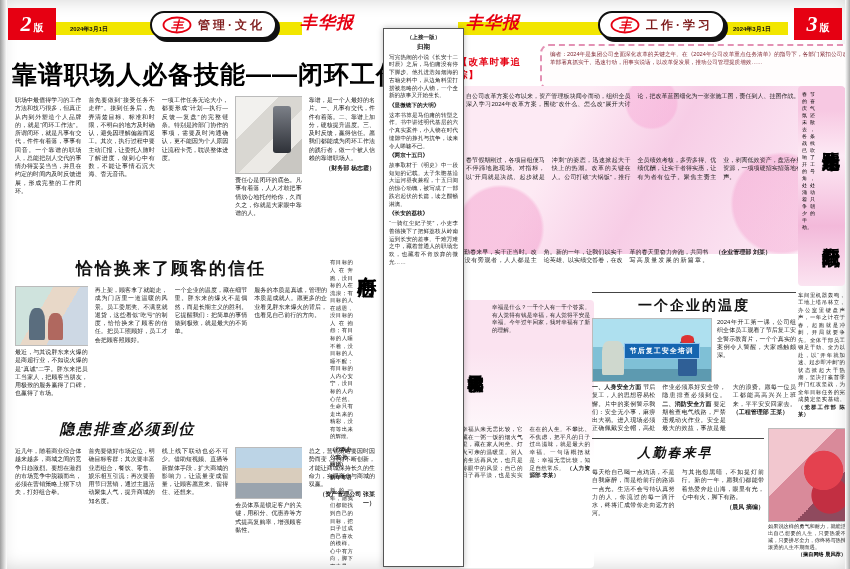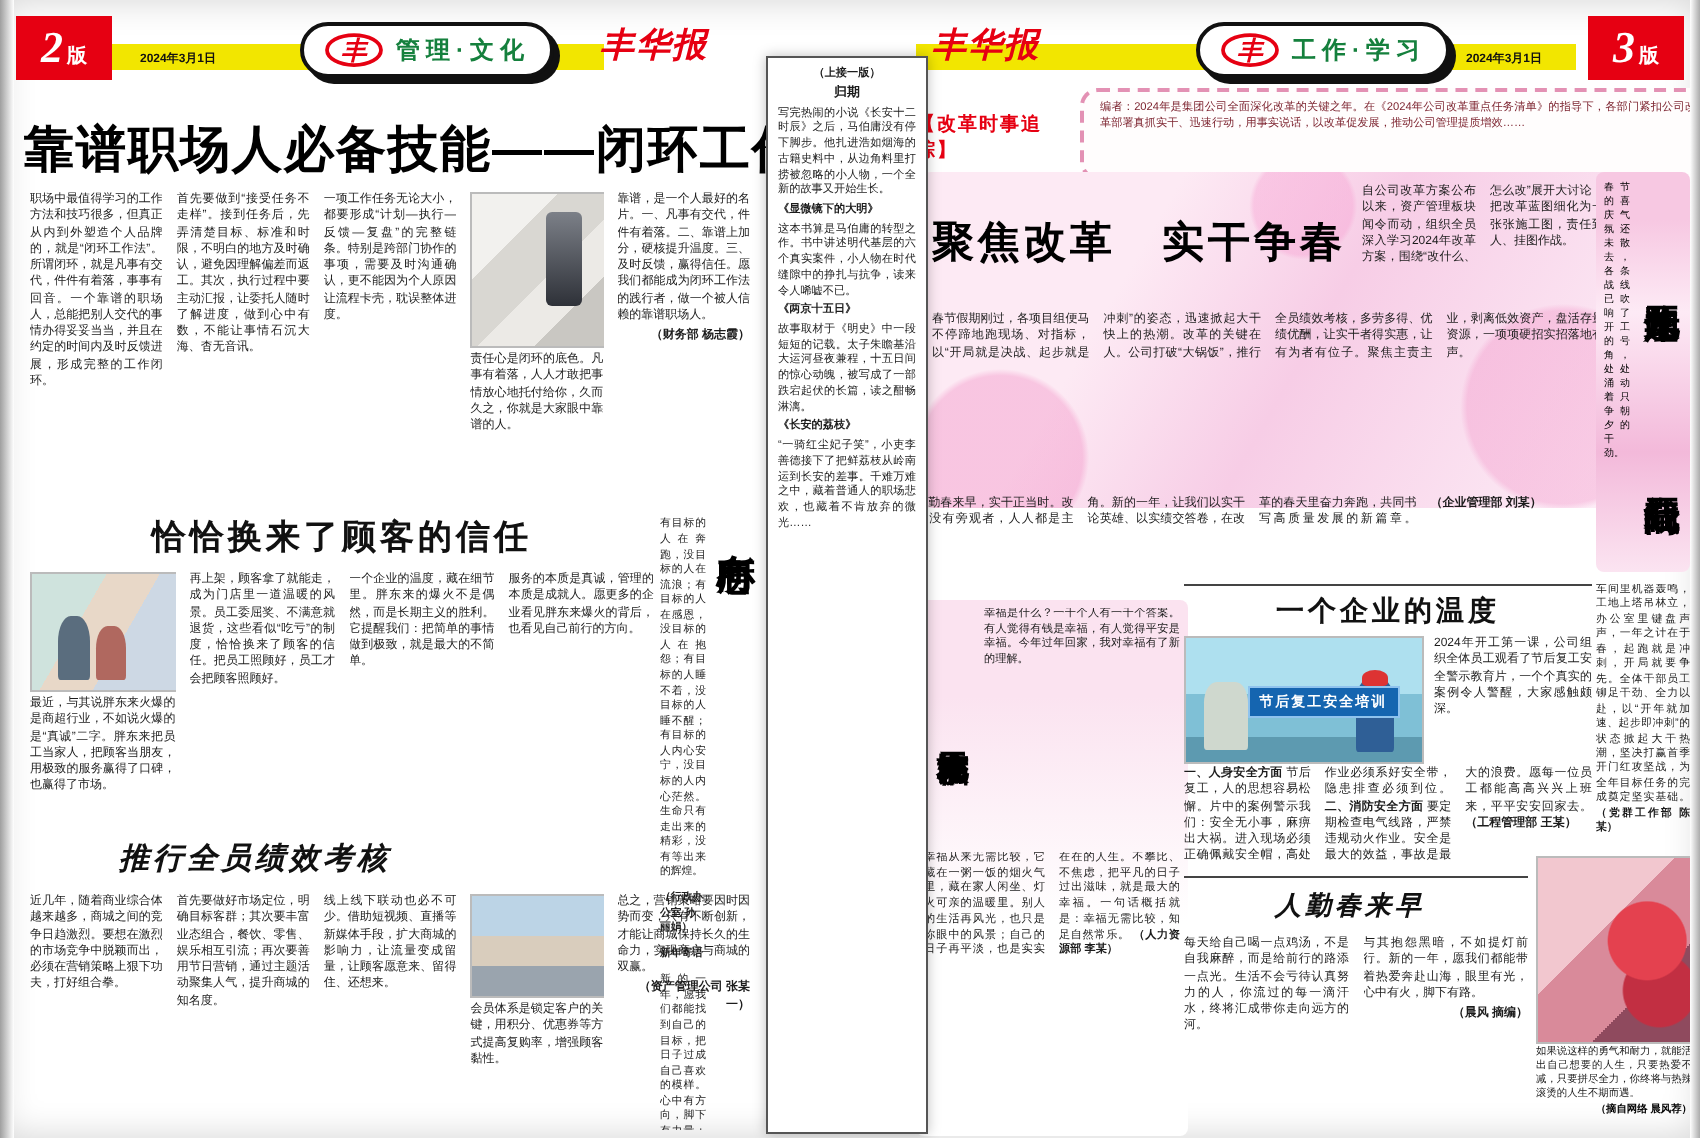--- a/index.html
+++ b/index.html
@@ -12,21 +12,21 @@
   .abs{position:absolute;}
   
   .pagebox{width:48px;height:32px;background:#e60012;color:#fff;display:flex;align-items:center;justify-content:center;
           font-family:"Liberation Serif",serif;font-weight:bold;z-index:4;}
   .pagebox .num{font-size:22px;font-style:italic;}
   .pagebox .word{font-size:10px;margin-left:2px;margin-top:8px;}
   .ybar{height:13px;background:#f2e600;z-index:1;}
   .dateline{font-size:6px;font-weight:bold;color:#111;z-index:3;}
   .capsule{height:24px;background:#fff;border:2px solid #111;border-radius:14px;display:flex;align-items:center;
           padding:0 10px;box-shadow:3px 3px 0 #111;z-index:3;}
-  .capsule .sec{color:#15803d;font-size:12px;font-weight:bold;letter-spacing:3px;margin-left:6px;}
+  .capsule .sec{color:#7f1d1d;font-size:12px;font-weight:bold;letter-spacing:3px;margin-left:6px;}
   .brand{color:#e60012;font-family:"Liberation Serif",serif;font-weight:bold;font-style:italic;font-size:17px;
           letter-spacing:1px;z-index:3;}
   
   .cols{display:flex;gap:7px;overflow:hidden;}
   .col{flex:1;overflow:hidden;}
   .bodytxt,.col{font-size:6px;line-height:1.38;color:#1c1c1c;text-align:justify;}
   .bodytxt p,.col p{margin:0 0 2px 0;}
   .sub{font-weight:bold;}
   .byline{font-weight:bold;text-align:right;margin-top:2px;}
   .h-main{font-size:25px;font-weight:bold;text-align:center;letter-spacing:1px;color:#000;
@@ -154,21 +154,21 @@
       <p class="sub">新年寄语</p>
       <p>新的一年，愿我们都能找到自己的目标，把日子过成自己喜欢的模样。心中有方向，脚下有力量；心有所向，何惧路远。</p>
 
     </div>
     <div style="width:22px;display:flex;flex-direction:column;align-items:center;justify-content:space-between;padding:8px 0;">
       <span class="vtitle" style="font-size:19px;">心有所向</span>
       <span class="vtitle" style="font-size:19px;">路必不远</span>
     </div>
   </div>
 
-  <div class="abs h-small" style="left:15px;top:420px;width:225px;">推行全员绩效考核</div>
+  <div class="abs h-small" style="left:15px;top:420px;width:225px;">隐患排查必须到位</div>
   <div class="abs cols" style="left:15px;top:447px;width:360px;height:116px;">
     <div class="col">
         <p>近几年，随着商业综合体越来越多，商城之间的竞争日趋激烈。要想在激烈的市场竞争中脱颖而出，必须在营销策略上狠下功夫，打好组合拳。</p>
       </div>
     <div class="col">
         <p>首先要做好市场定位，明确目标客群；其次要丰富业态组合，餐饮、零售、娱乐相互引流；再次要善用节日营销，通过主题活动聚集人气，提升商城的知名度。</p>
       </div>
     <div class="col">
         <p>线上线下联动也必不可少。借助短视频、直播等新媒体手段，扩大商城的影响力，让流量变成留量，让顾客愿意来、留得住、还想来。</p>
       </div>
@@ -207,21 +207,20 @@
   <div class="abs pagebox" style="left:794px;top:8px;">
     <span class="num">3</span>
     <span class="word">版</span>
   </div>
 
   <div class="abs tracker" style="left:458px;top:56px;width:78px;">【改革时事追踪】</div>
   <div class="abs notebox" style="left:540px;top:44px;width:298px;height:34px;">编者：2024年是集团公司全面深化改革的关键之年。在《2024年公司改革重点任务清单》的指导下，各部门紧扣公司改革部署真抓实干、迅速行动，用事实说话，以改革促发展，推动公司管理提质增效……</div>
 
   <div class="abs panel" style="left:458px;top:86px;width:336px;height:156px;">
     <div class="panel-top">
-      <div class="panel-head">聚焦改革　实干争春</div>
       <div class="twocol bodytxt" style="flex:1;overflow:hidden;">自公司改革方案公布以来，资产管理板块闻令而动，组织全员深入学习2024年改革方案，围绕“改什么、怎么改”展开大讨论，把改革蓝图细化为一张张施工图，责任到人、挂图作战。</div>
     </div>
     <div class="fourcol bodytxt" style="height:88px;margin-top:6px;overflow:hidden;">春节假期刚过，各项目组便马不停蹄地跑现场、对指标，以“开局就是决战、起步就是冲刺”的姿态，迅速掀起大干快上的热潮。改革的关键在人。公司打破“大锅饭”，推行全员绩效考核，多劳多得、优绩优酬，让实干者得实惠，让有为者有位子。聚焦主责主业，剥离低效资产，盘活存量资源，一项项硬招实招落地有声。</div>
   </div>
   <div class="abs cols" style="left:458px;top:248px;width:336px;height:38px;">
     <div class="fourcol bodytxt" style="width:100%;overflow:hidden;">
       <span>人勤春来早，实干正当时。改革没有旁观者，人人都是主角。新的一年，让我们以实干论英雄、以实绩交答卷，在改革的春天里奋力奔跑，共同书写高质量发展的新篇章。</span>
       <span class="sub">（企业管理部 刘某）</span>
     </div>
   </div>

